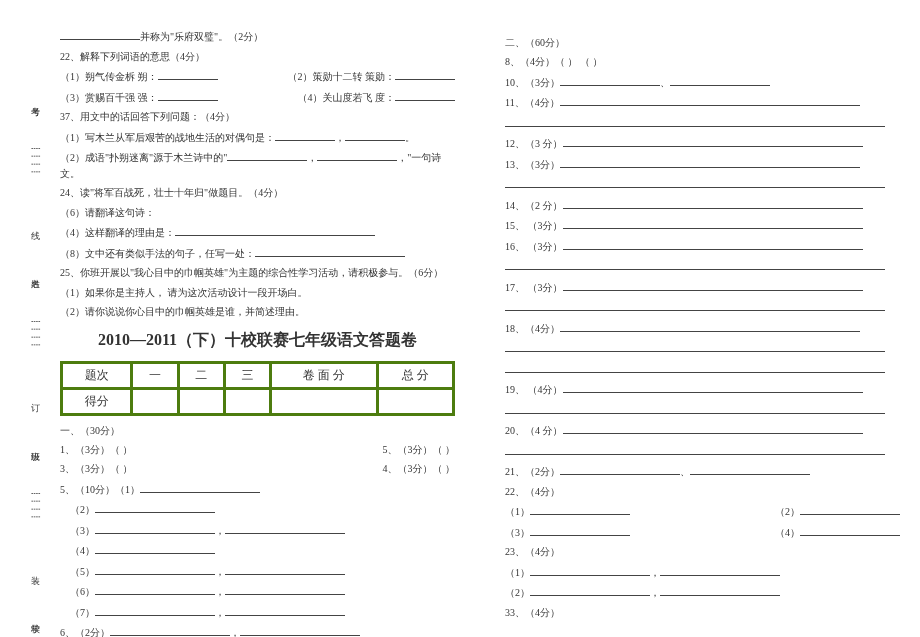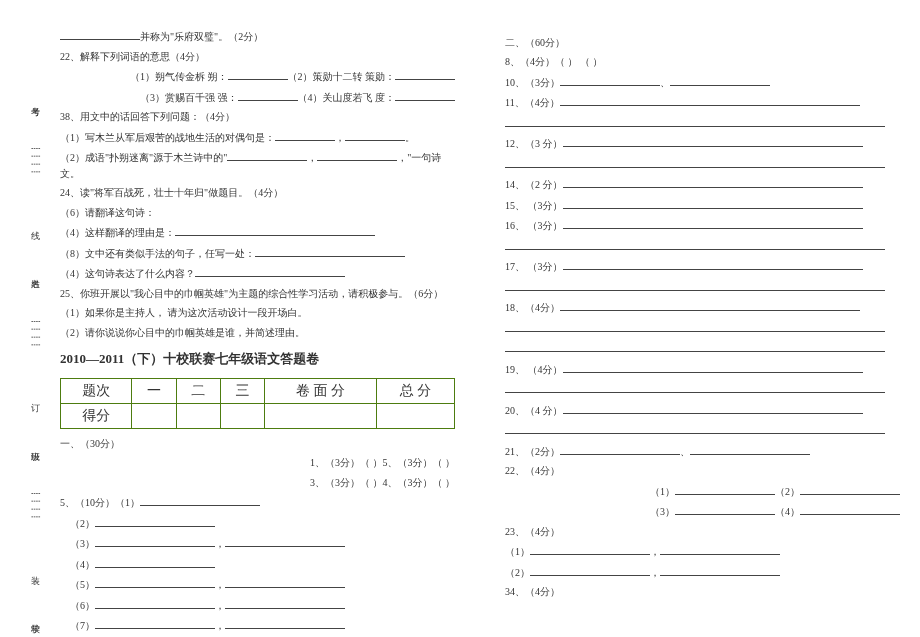--- a/index.html
+++ b/index.html
@@ -55,37 +55,38 @@
     }
     .blank.l60 { min-width: 60px; }
     .blank.l80 { min-width: 80px; }
     .blank.l100 { min-width: 100px; }
     .blank.l120 { min-width: 120px; }
     .blank.l150 { min-width: 150px; }
     .blank.l200 { min-width: 200px; }
     .blank.l300 { min-width: 300px; }
     .blank.l380 { min-width: 380px; }
     .title {
+      text-align: center;
       font-weight: bold;
-      font-size: 13px;
+      font-size: 16px;
       margin: 10px 0;
     }
     table.score {
       border-collapse: collapse;
       width: 100%;
       margin: 8px 0;
     }
     table.score td {
-      border: 1px solid #4d7c0f;
+      border: 3px solid #4d7c0f;
       padding: 3px 4px;
       text-align: center;
-      font-size: 14px;
+      font-size: 12px;
     }
     .sec-head { font-weight: normal; margin: 8px 0 4px; }
-    .row2 { display: flex; justify-content: flex-end; }
+    .row2 { display: flex; justify-content: space-between; }
     .indent { padding-left: 10px; }
   </style>
 </head>
 <body>
 
 <div class="binding-col">
   <span class="binding-label">考号</span>
   <span class="binding-divider">┊┊┊┊</span>
   <span class="binding-mark">线</span>
   <span class="binding-label">姓名</span>
@@ -102,28 +103,27 @@
     <div class="line"><span class="blank l80"></span><span>并称为"乐府双璧"。（2分）</span></div>
     <div class="line">22、解释下列词语的意思（4分）</div>
     <div class="line row2">
       <span><span>（1）朔气传金柝    朔：</span><span class="blank l60"></span></span>
       <span><span>（2）策勋十二转    策勋：</span><span class="blank l60"></span></span>
     </div>
     <div class="line row2">
       <span><span>（3）赏赐百千强    强：</span><span class="blank l60"></span></span>
       <span><span>（4）关山度若飞    度：</span><span class="blank l60"></span></span>
     </div>
-    <div class="line">38、用文中的话回答下列问题：（4分）</div>
+    <div class="line">37、用文中的话回答下列问题：（4分）</div>
     <div class="line"><span>（1）写木兰从军后艰苦的战地生活的对偶句是：</span><span class="blank l60"></span>，<span class="blank l60"></span>。</div>
     <div class="line"><span>（2）成语"扑朔迷离"源于木兰诗中的"</span><span class="blank l80"></span>，<span class="blank l80"></span>，<span>"一句诗文。</span></div>
     <div class="line">24、读"将军百战死，壮士十年归"做题目。（4分）</div>
     <div class="line">（6）请翻译这句诗：</div>
     <div class="line"><span>（4）这样翻译的理由是：</span><span class="blank l200"></span></div>
     <div class="line"><span>（8）文中还有类似手法的句子，任写一处：</span><span class="blank l150"></span></div>
-    <div class="line"><span>（4）这句诗表达了什么内容？</span><span class="blank l150"></span></div>
     <div class="line">25、你班开展以"我心目中的巾帼英雄"为主题的综合性学习活动，请积极参与。（6分）</div>
     <div class="line">（1）如果你是主持人，    请为这次活动设计一段开场白。</div>
     <div class="line">（2）请你说说你心目中的巾帼英雄是谁，并简述理由。</div>
     <div class="title">2010—2011（下）十校联赛七年级语文答题卷</div>
     <table class="score">
       <tbody>
           <tr>
         <td>题次</td>
         <td>一</td>
         <td>二</td>
@@ -161,20 +161,21 @@
 
   </div>
 
   <div class="col-right">
     <div class="sec-head">二、（60分）</div>
     <div class="line">8、（4分）（        ）    （        ）</div>
     <div class="line"><span>10、（3分）</span><span class="blank l100"></span>、<span class="blank l100"></span></div>
     <div class="line"><span>11、（4分）</span><span class="blank l300"></span></div>
     <div class="line"><span class="blank l380"></span></div>
     <div class="line"><span>12、（3 分）</span><span class="blank l300"></span></div>
+    <div class="line"><span>13、（3分）</span><span class="blank l300"></span></div>
     <div class="line"><span class="blank l380"></span></div>
     <div class="line"><span>14、（2 分）</span><span class="blank l300"></span></div>
     <div class="line"><span>15、  （3分）</span><span class="blank l300"></span></div>
     <div class="line"><span>16、  （3分）</span><span class="blank l300"></span></div>
     <div class="line"><span class="blank l380"></span></div>
     <div class="line"><span>17、 （3分）</span><span class="blank l300"></span></div>
     <div class="line"><span class="blank l380"></span></div>
     <div class="line"><span>18、（4分）</span><span class="blank l300"></span></div>
     <div class="line"><span class="blank l380"></span></div>
     <div class="line"><span class="blank l380"></span></div>
@@ -188,15 +189,15 @@
       <span><span>   （1）</span><span class="blank l100"></span></span>
       <span><span>（2）</span><span class="blank l100"></span></span>
     </div>
     <div class="line row2">
       <span><span>   （3）</span><span class="blank l100"></span></span>
       <span><span>（4）</span><span class="blank l100"></span></span>
     </div>
     <div class="line">23、（4分）</div>
     <div class="line"><span>（1）</span><span class="blank l120"></span>，<span class="blank l120"></span></div>
     <div class="line"><span>（2）</span><span class="blank l120"></span>，<span class="blank l120"></span></div>
-    <div class="line">34、（4分）</div>
+    <div class="line">33、（4分）</div>
   </div>
 </div>
 
 </body></html>

